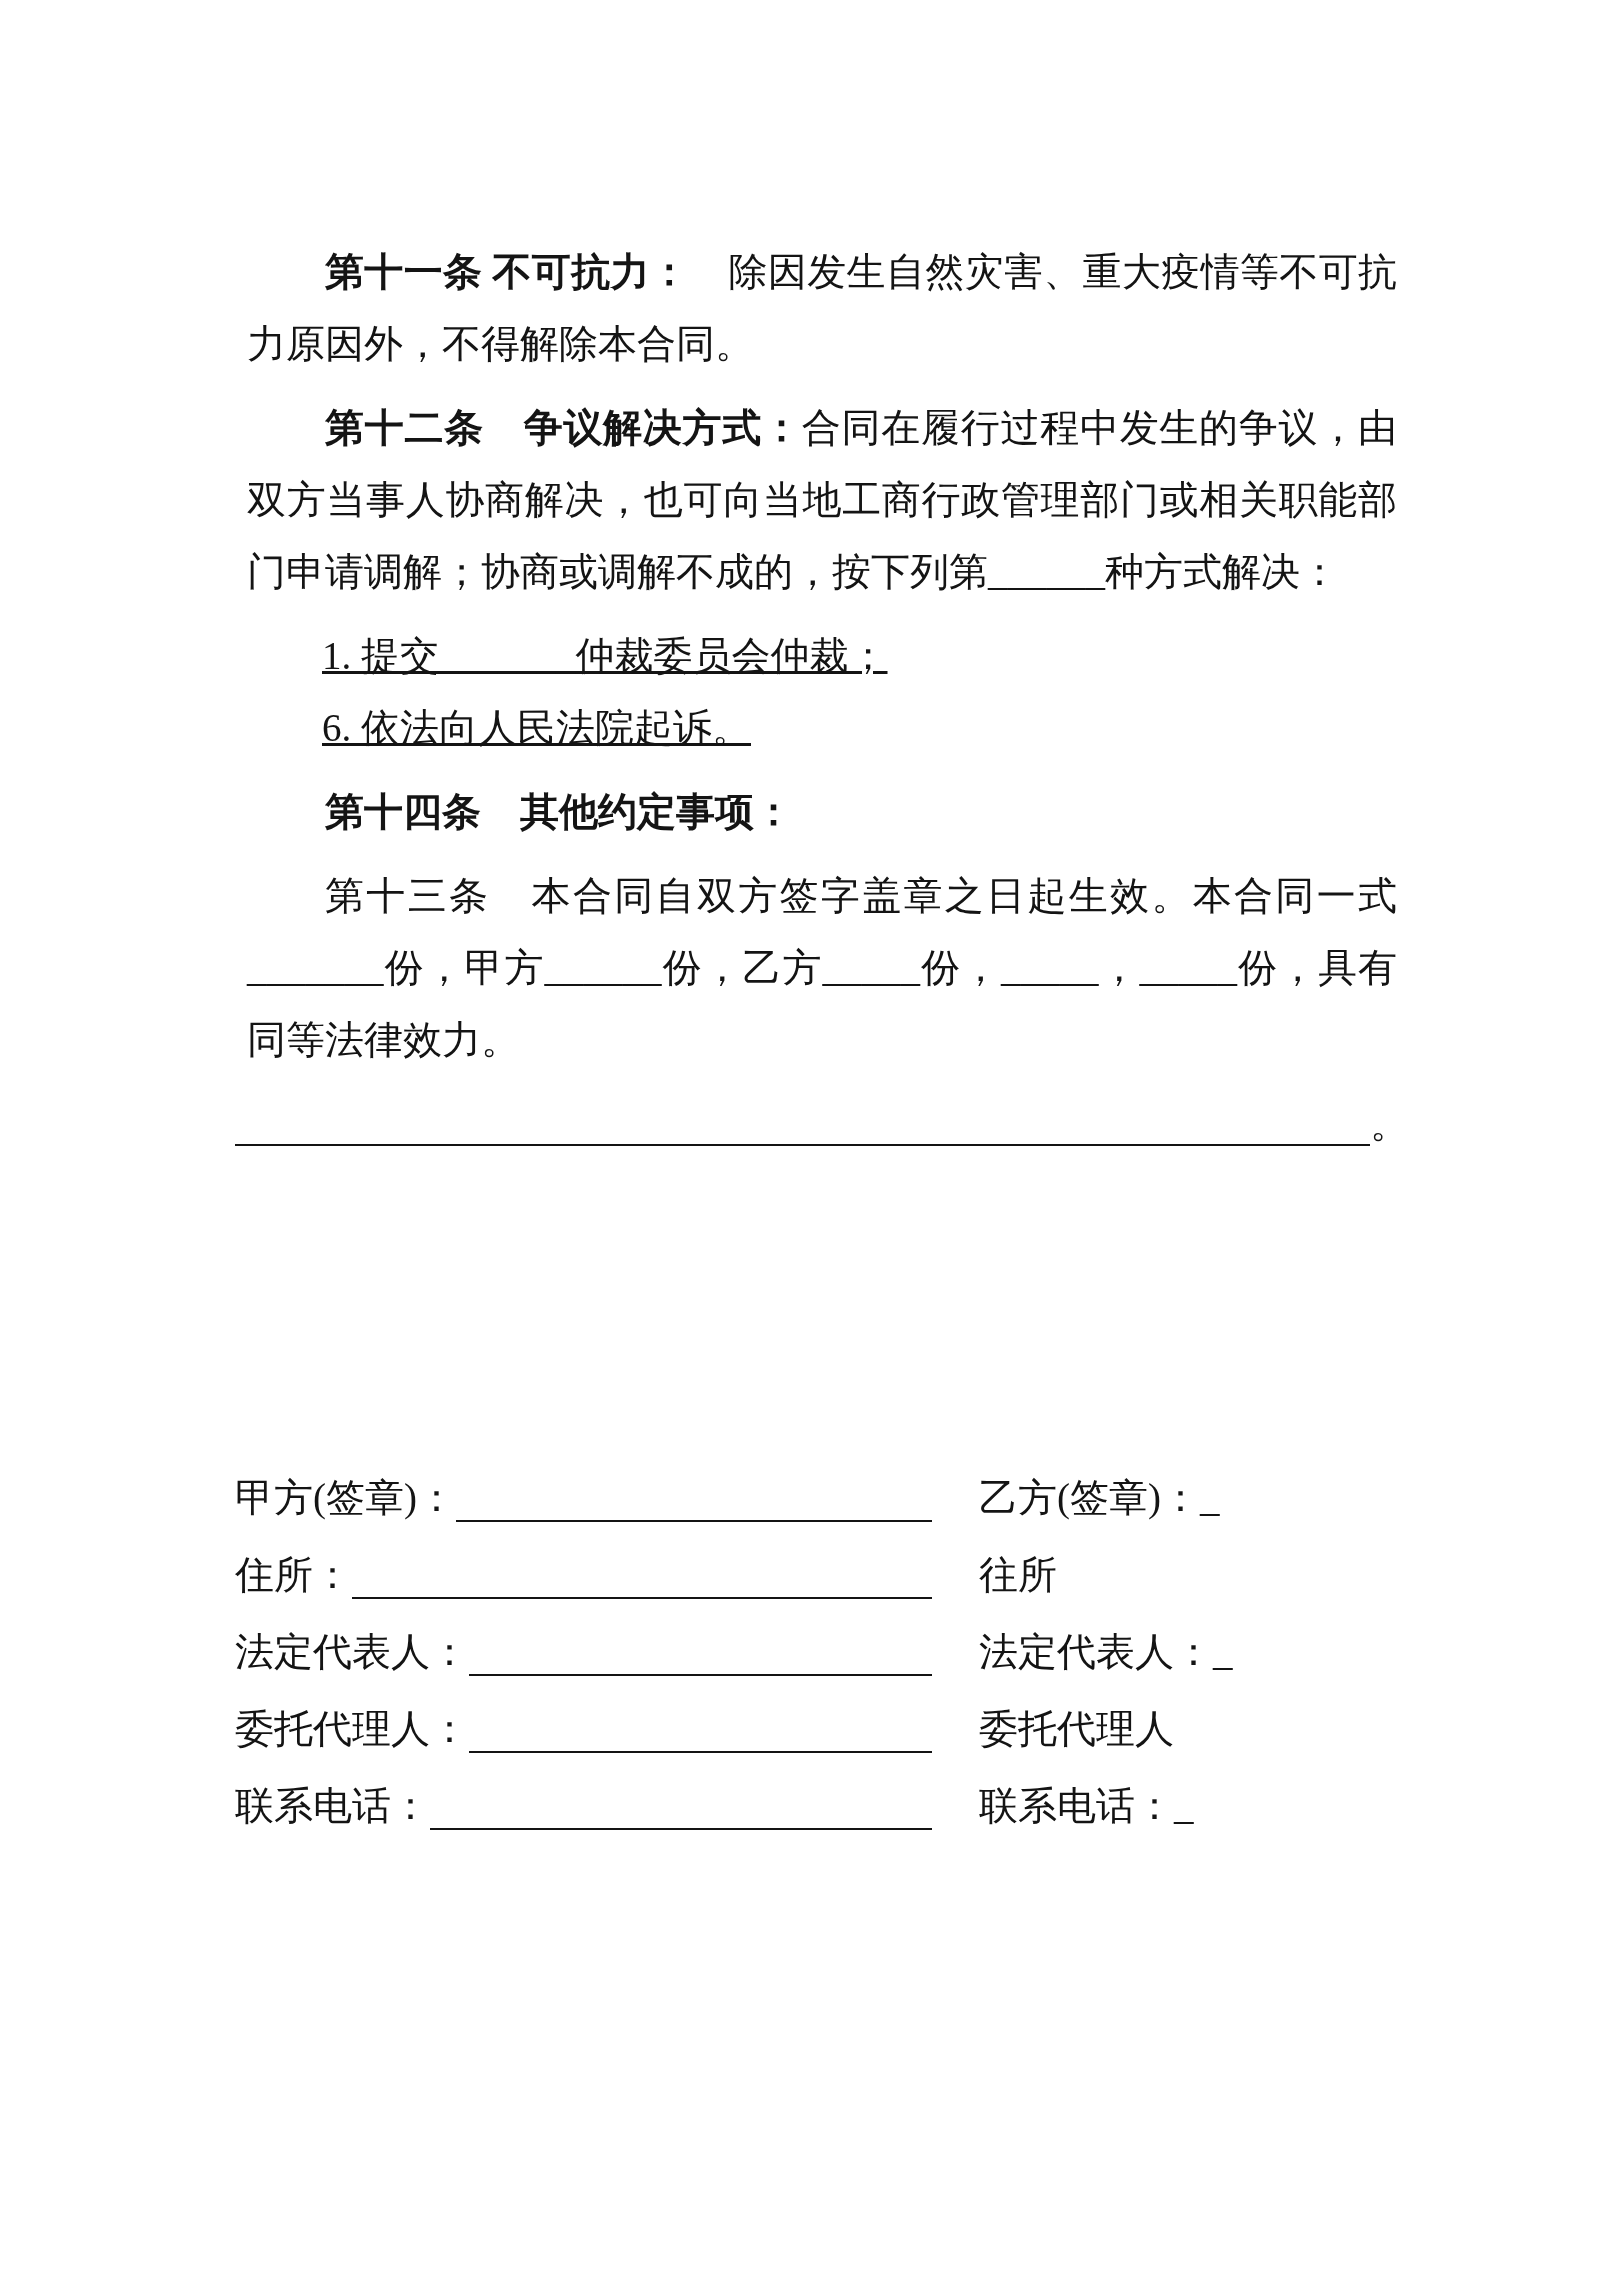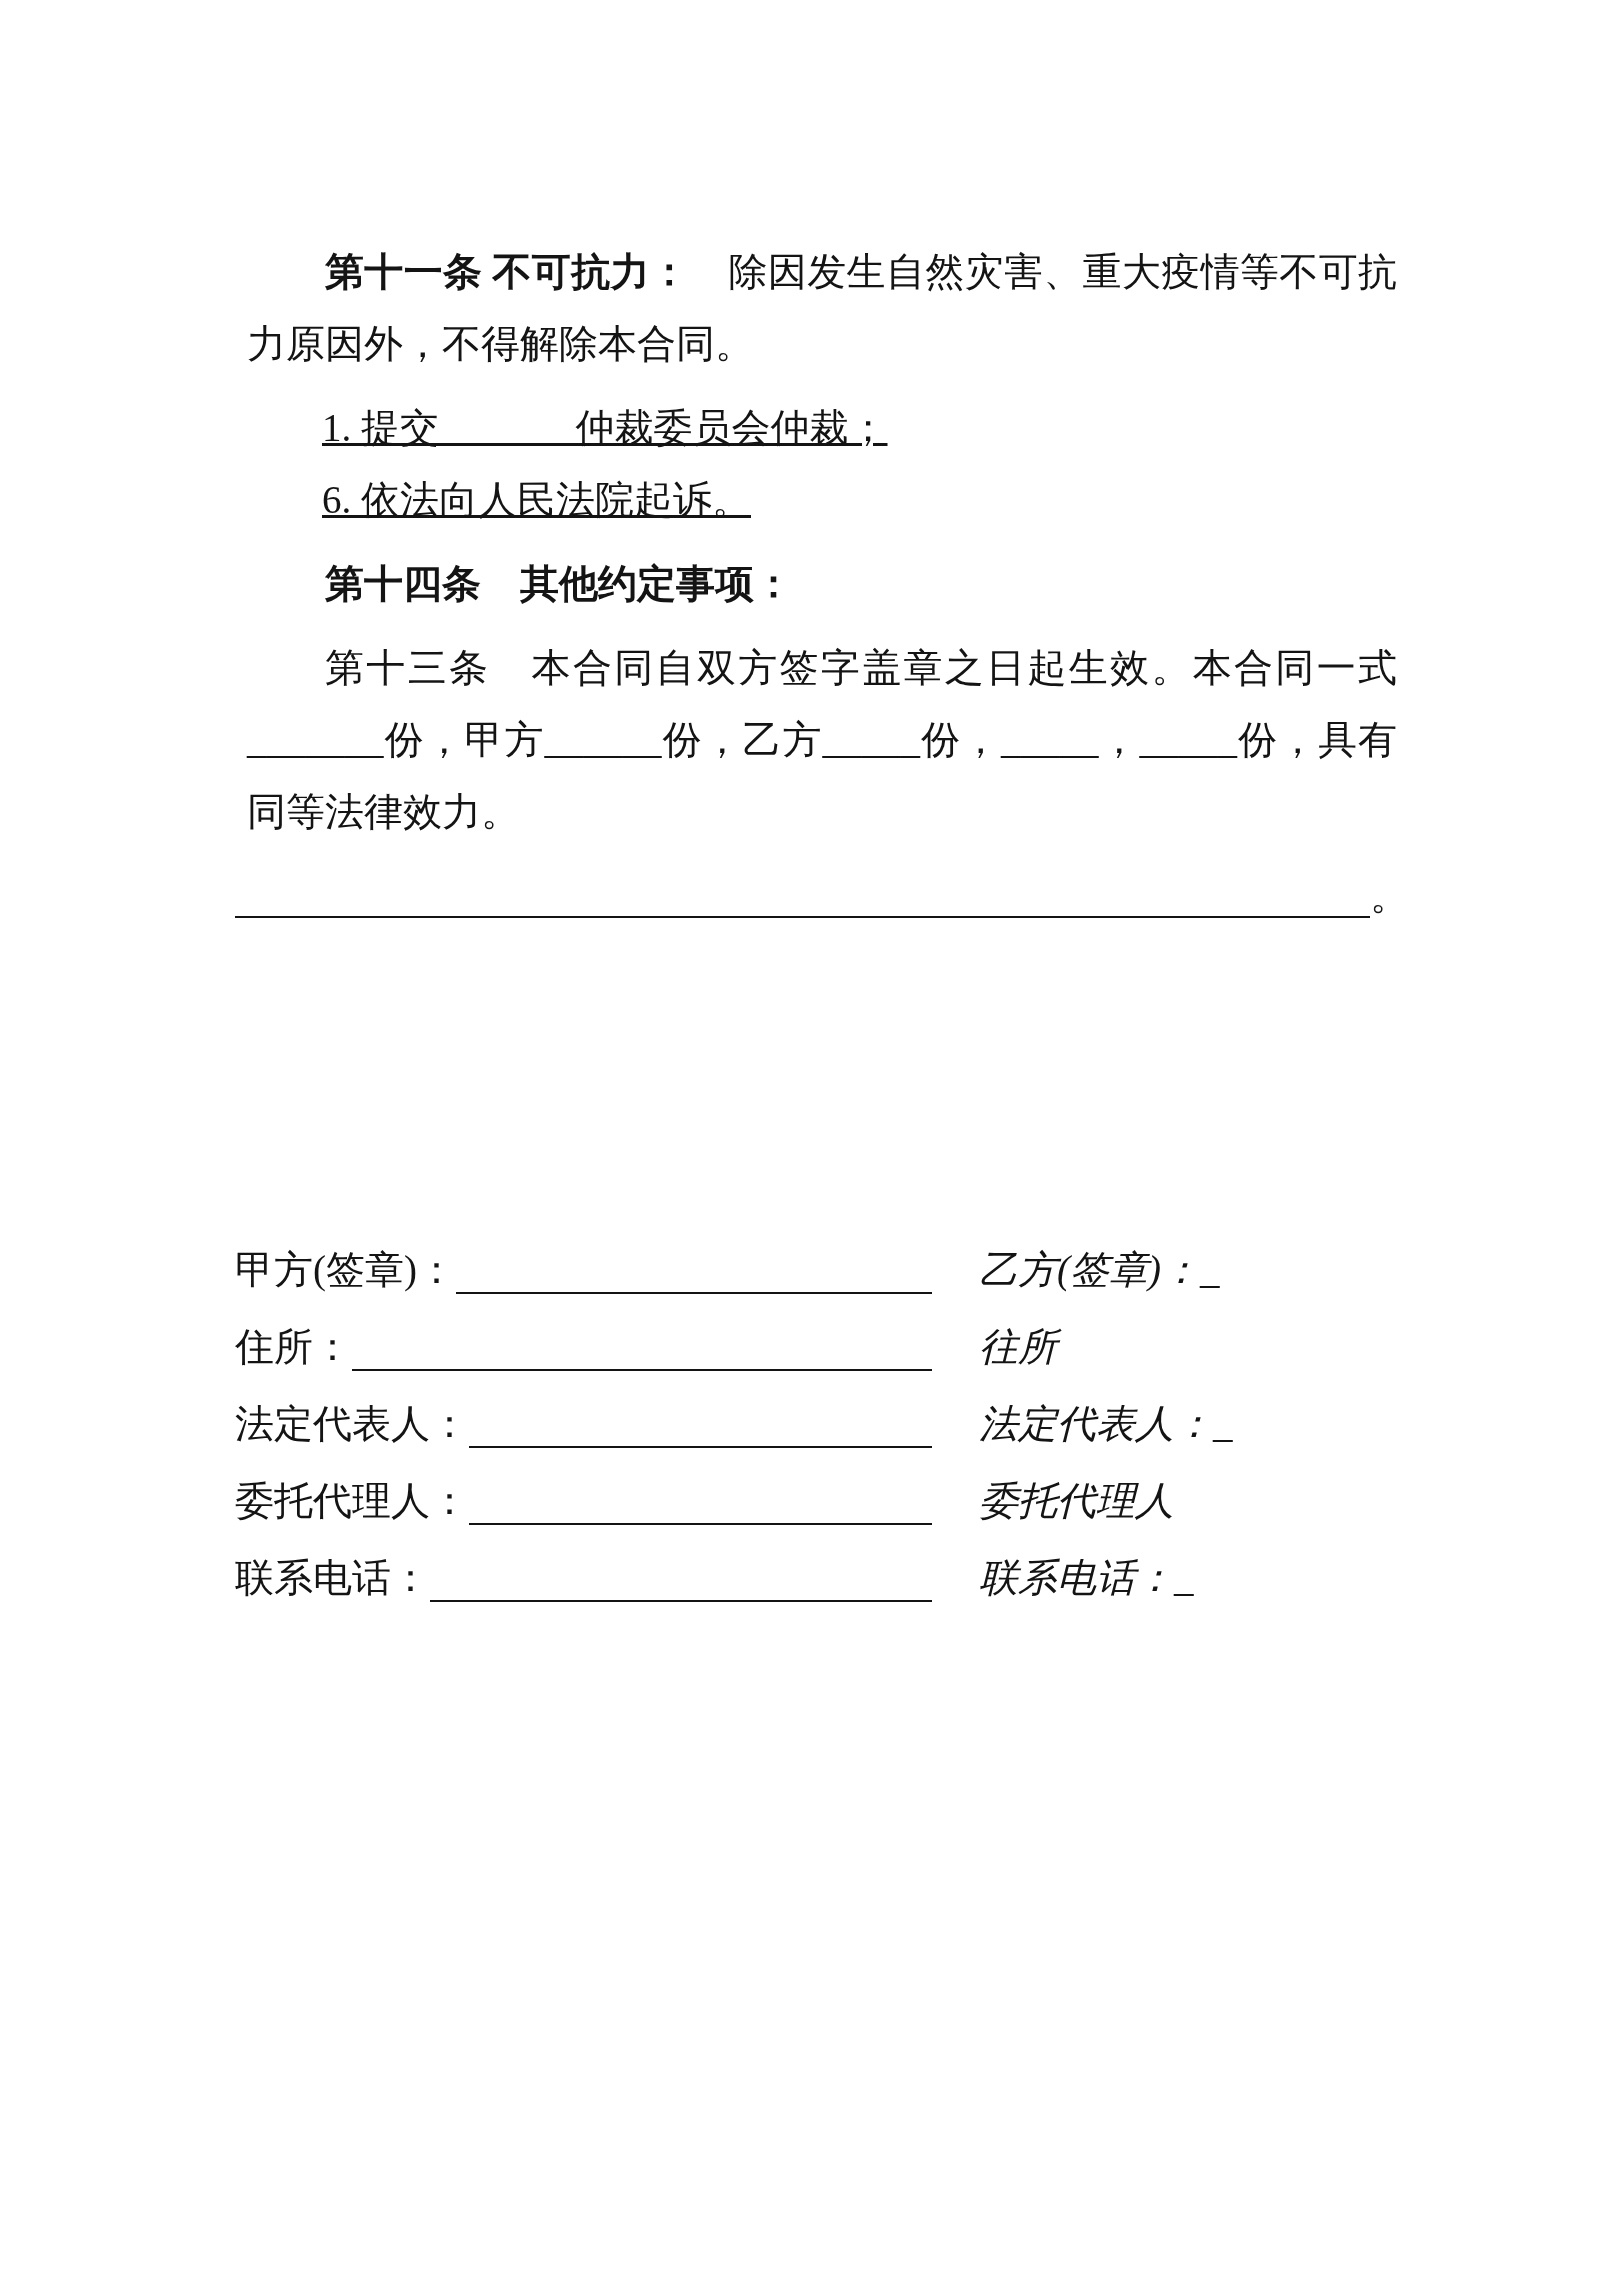--- a/index.html
+++ b/index.html
@@ -34,21 +34,21 @@
     border-bottom:2.7px solid #141414;
     margin-bottom:13.6px;
     height:0;
   }
   .sig{
     display:flex;
     margin-top:299px;
     gap:47px;
   }
   .sig-col-left{width:697px;}
-  .sig-col-right{flex:1;font-style:italic;}
+  .sig-col-right{flex:1;}
   .sig-row{
     display:flex;
     align-items:baseline;
     height:77px;
     line-height:77px;
     white-space:nowrap;
   }
   .sig-uline{
     flex:1;
     align-self:flex-end;
@@ -58,20 +58,21 @@
   }
   .sig-short-blank{letter-spacing:0.9px;}
 </style>
 </head>
 <body>
 
 <div class="page">
 
   <p class="para"><span class="head">第十一条 不可抗力：</span><span>　除因发生自然灾害、重大疫情等不可抗力原因外，不得解除本合同。</span></p>
 
+  <p class="para"><span class="head">第十二条　争议解决方式：</span><span>合同在履行过程中发生的争议，由双方当事人协商解决，也可向当地工商行政管理部门或相关职能部门申请调解；协商或调解不成的，按下列第______种方式解决：</span></p>
 
   <p class="item">1. 提交_______仲裁委员会仲裁；</p>
 
   <p class="item">6. 依法向人民法院起诉。</p>
 
   <p class="para"><span class="head">第十四条　其他约定事项：</span></p>
 
   <p class="para">第十三条　本合同自双方签字盖章之日起生效。本合同一式_______份，甲方______份，乙方_____份，_____，_____份，具有同等法律效力。</p>
 
   <div class="blank-line">

